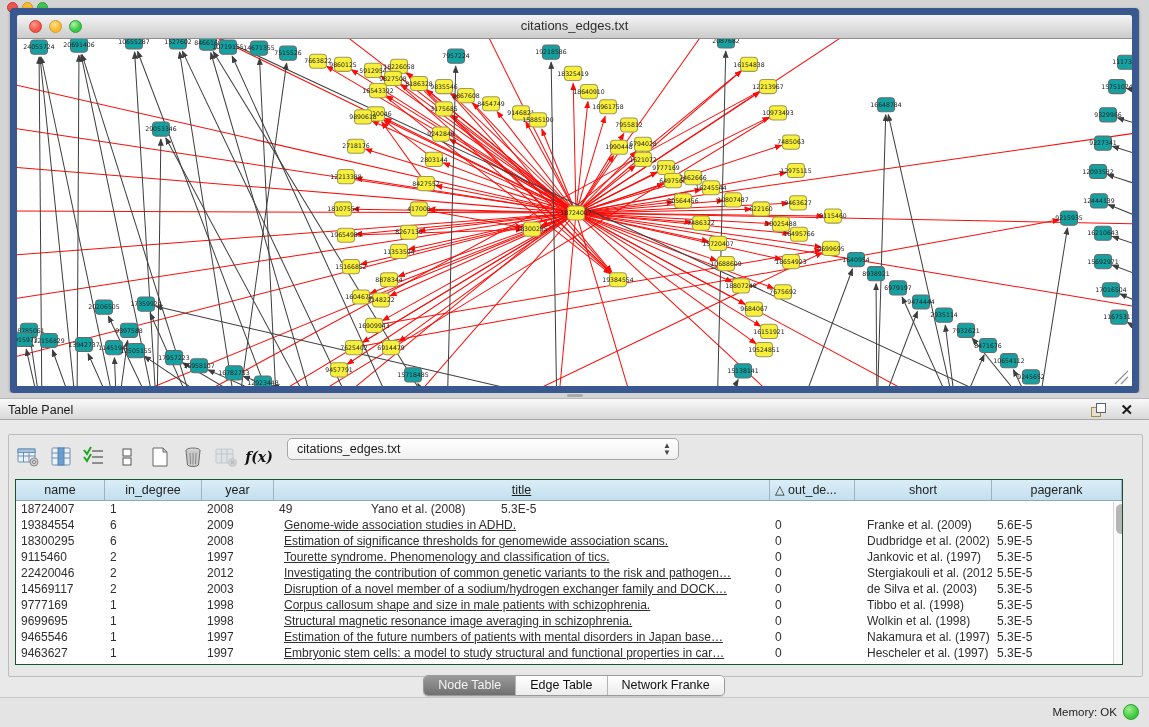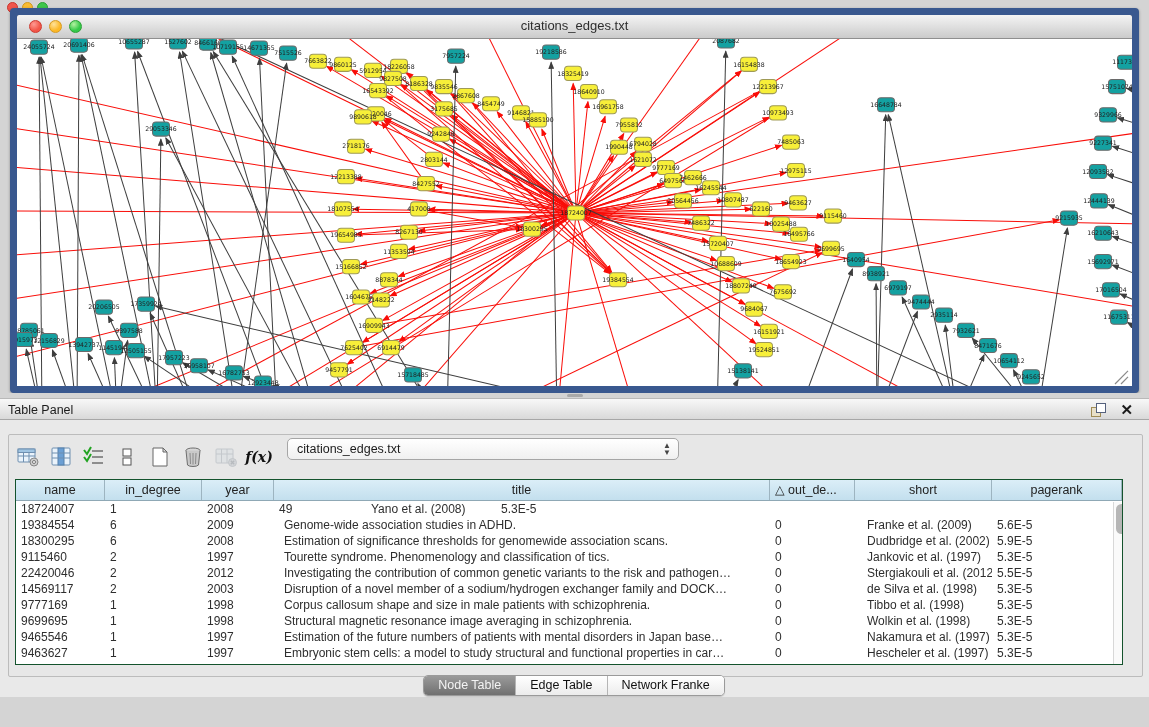--- a/index.html
+++ b/index.html
@@ -53,21 +53,21 @@
   
   #dtable{position:absolute;left:6px;top:44px;width:1108px;height:186px;background:#fff;
     border:1px solid #14532d;box-sizing:border-box;overflow:hidden;}
   #dhead{display:flex;height:21px;background:linear-gradient(#dbeef8,#c3dfee);
     border-bottom:1px solid #8fa8b5;box-sizing:border-box;}
   .hcell{font-size:12.5px;color:#222;text-align:center;line-height:20px;
     border-right:1px solid #9db4c0;box-sizing:border-box;overflow:hidden;white-space:nowrap;cursor:pointer;}
   .drow{display:flex;height:16px;background:#fff;}
   .dcell{font-size:12px;color:#2e2e2e;line-height:16px;padding-left:5px;box-sizing:border-box;
     overflow:hidden;white-space:nowrap;}
-  .c0{width:89px;} .c1{width:97px;} .c2{width:72px;} .c3{width:496px;} .c4{width:85px;} .c5{width:137px;} .c6{flex:1;}
+  .c0{width:89px;} .c1{width:97px;} .c2{width:72px;} .c3{width:496px;text-decoration:underline;} .c4{width:85px;} .c5{width:137px;} .c6{flex:1;}
   #vscroll{position:absolute;left:1097px;top:22px;width:16px;height:162px;background:#fafafa;border-left:1px solid #d8d8d8;}
   #vscroll .thumb{position:absolute;left:2px;top:2px;width:11px;height:30px;border-radius:6px;background:#b6b6b6;}
 
   
   #segtabs{position:absolute;left:0;top:675px;width:1148px;text-align:center;}
   #segtabs .wrap{display:inline-flex;border:1px solid #9a9a9a;border-radius:5px;overflow:hidden;background:#fff;
     box-shadow:0 1px 1px rgba(0,0,0,.15);}
   .seg{font-size:12.5px;color:#111;padding:2px 14px;height:15px;line-height:15px;background:linear-gradient(#ffffff,#ececec);
     border-right:1px solid #b5b5b5;cursor:pointer;}
   .seg:last-child{border-right:none;}
@@ -889,21 +889,21 @@
               <div class="dcell c4">0</div>
               <div class="dcell c5" style="padding-left: 12px;">Stergiakouli et al. (2012)</div>
               <div class="dcell c6">5.5E-5</div>
             </div>
             <div class="drow">
               <div class="dcell c0">14569117</div>
               <div class="dcell c1">2</div>
               <div class="dcell c2">2003</div>
               <div class="dcell c3" style="padding-left: 10px;">Disruption of a novel member of a sodium/hydrogen exchanger family and DOCK…</div>
               <div class="dcell c4">0</div>
-              <div class="dcell c5" style="padding-left: 12px;">de Silva et al. (1998)</div>
+              <div class="dcell c5" style="padding-left: 12px;">de Silva et al. (2003)</div>
               <div class="dcell c6">5.3E-5</div>
             </div>
             <div class="drow">
               <div class="dcell c0">9777169</div>
               <div class="dcell c1">1</div>
               <div class="dcell c2">1998</div>
               <div class="dcell c3" style="padding-left: 10px;">Corpus callosum shape and size in male patients with schizophrenia.</div>
               <div class="dcell c4">0</div>
               <div class="dcell c5" style="padding-left: 12px;">Tibbo et al. (1998)</div>
               <div class="dcell c6">5.3E-5</div>
@@ -943,14 +943,18 @@
 
     </div>
   </div>
 
   <div id="segtabs"><div class="wrap" id="segwrap">
         <div class="seg selected">Node Table</div>
         <div class="seg">Edge Table</div>
         <div class="seg">Network Franke</div>
       </div></div>
 
+  <div id="status-bar">
+    <span id="memory">Memory: OK</span>
+    <span id="mem-dot"></span>
+  </div>
 
 </div>
 
 </body></html>

